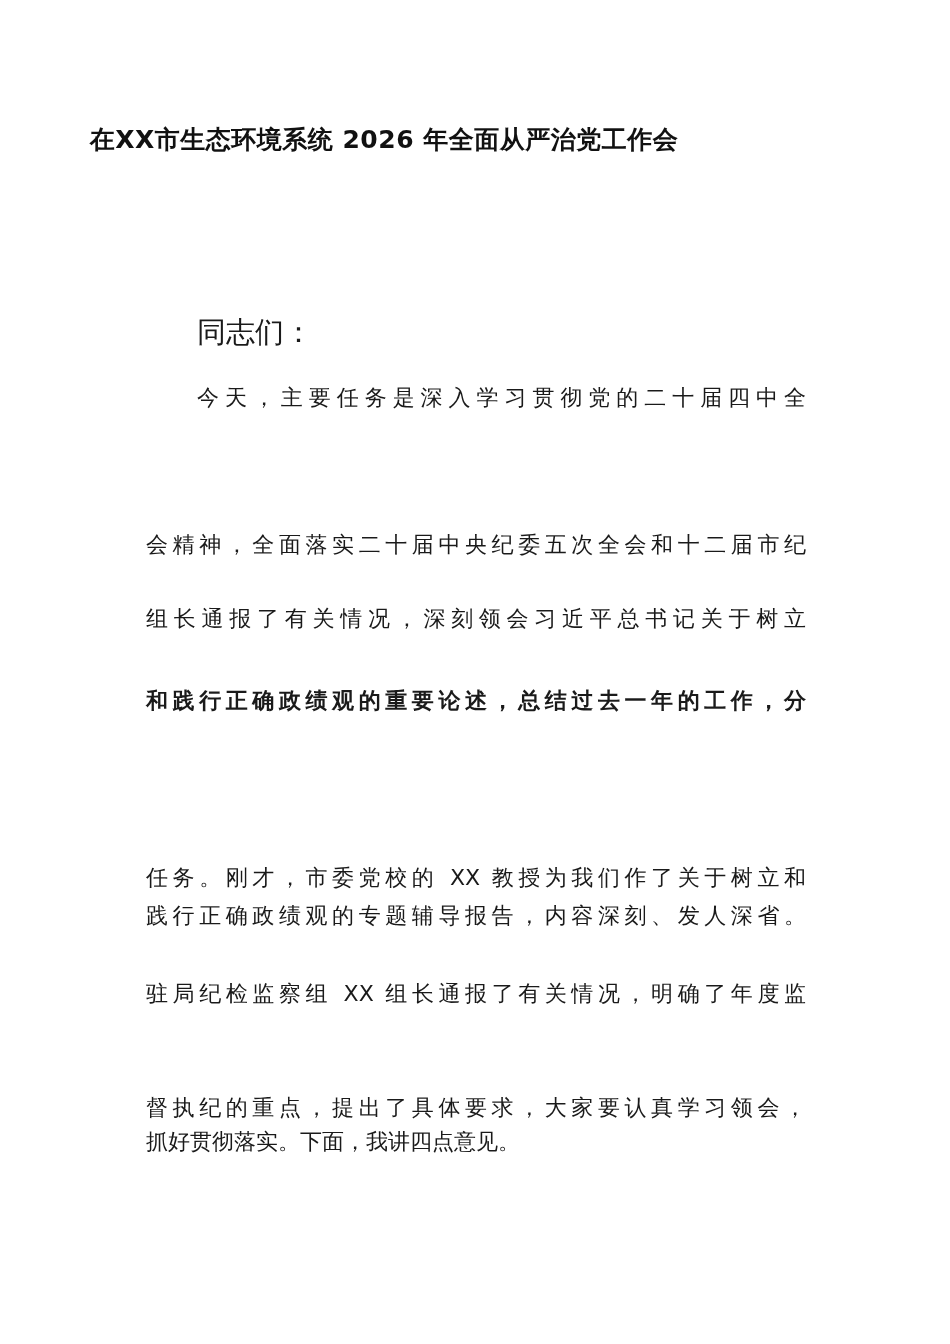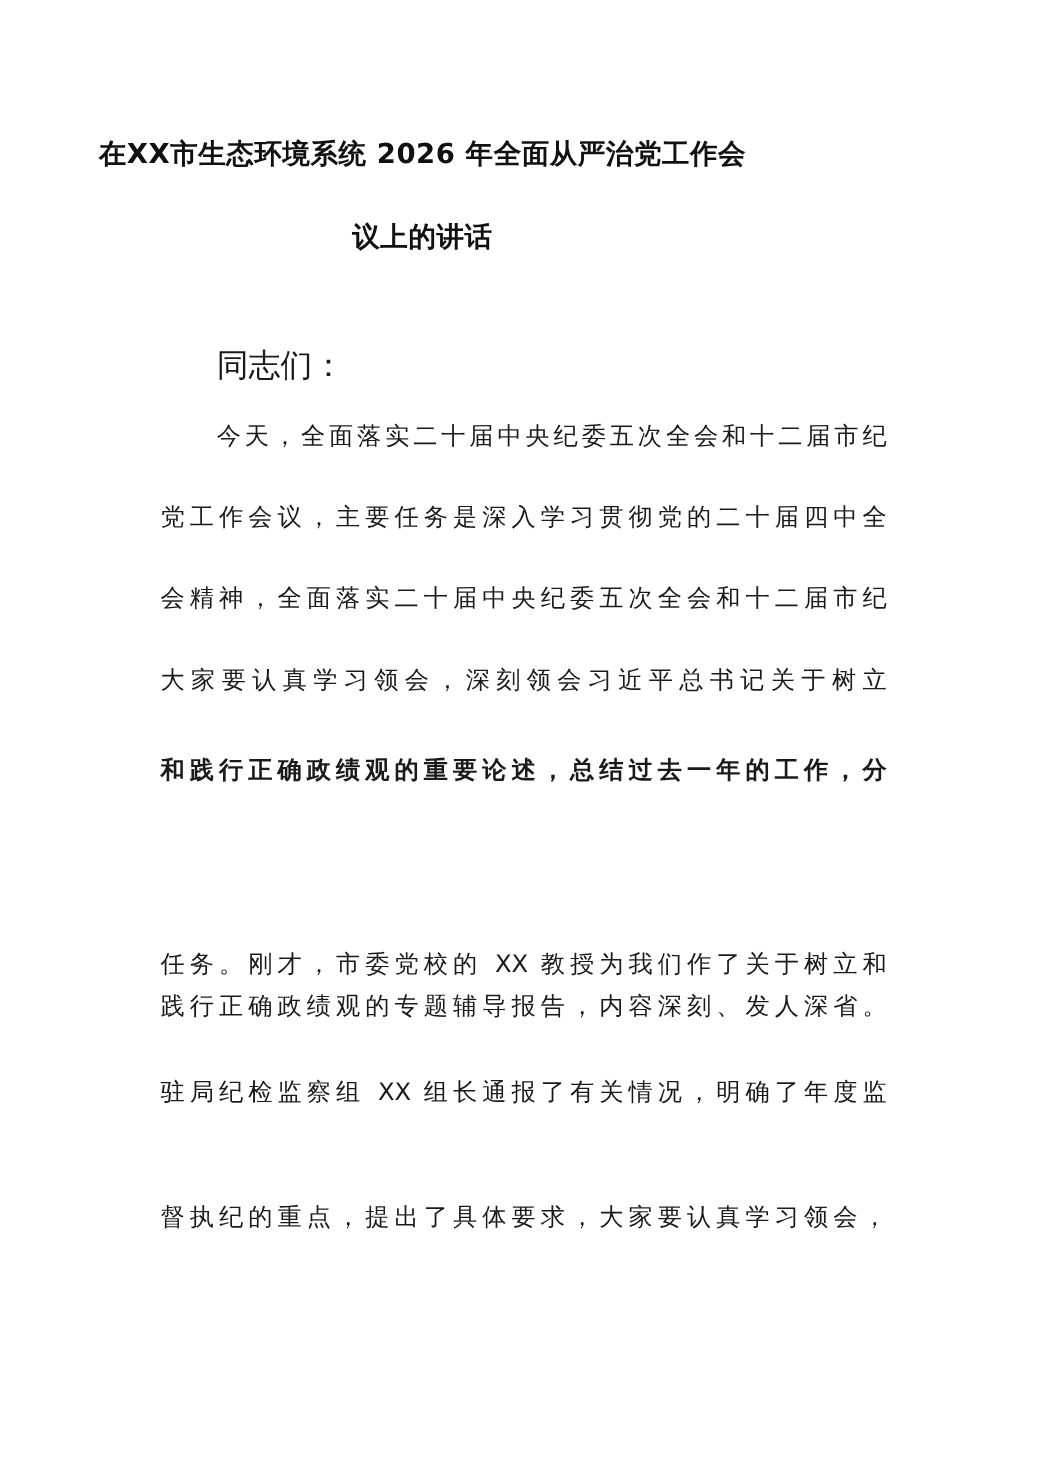--- a/index.html
+++ b/index.html
@@ -14,26 +14,25 @@
       text-align: justify; text-align-last: justify; white-space: nowrap; color: #1a1a1a; }
     .line.last { text-align-last: left; }
     .line.indent { left: 197px; width: 609px; }
     .salute { position: absolute; left: 197px; font-size: 29px; line-height: 36px; color: #1a1a1a; }
   </style>
 </head>
 <body>
 
 <div class="page">
   <div class="title-line t1">在XX市生态环境系统 2026 年全面从严治党工作会</div>
-  <div class="title-line t2">议上的讲话</div>
 
   <div class="salute" style="top:314px;">同志们：</div>
 
-  <div class="line indent" style="top:380px;">今天，全面落实二十届中央纪委五次全会和十二届市纪</div>
-  <div class="line" style="top:453px;">党工作会议，主要任务是深入学习贯彻党的二十届四中全</div>
+  <div class="line indent" style="top:380px;">今天，主要任务是深入学习贯彻党的二十届四中全</div>
   <div class="line" style="top:527px;">会精神，全面落实二十届中央纪委五次全会和十二届市纪</div>
-  <div class="line" style="top:601px;">大家要认真学习领会，深刻领会习近平总书记关于树立</div>
+  <div class="line" style="top:601px;">组长通报了有关情况，深刻领会习近平总书记关于树立</div>
   <div class="line" style="top:683px;font-weight:bold;">和践行正确政绩观的重要论述，总结过去一年的工作，分</div>
   <div class="line" style="top:824px;margin-top:36px;">任务。刚才，市委党校的 XX 教授为我们作了关于树立和</div>
   <div class="line" style="top:898px;">践行正确政绩观的专题辅导报告，内容深刻、发人深省。</div>
   <div class="line" style="top:976px;">驻局纪检监察组 XX 组长通报了有关情况，明确了年度监</div>
   <div class="line" style="top:1050px;margin-top:40px;">督执纪的重点，提出了具体要求，大家要认真学习领会，</div>
+  <div class="line last" style="top:1124px;">抓好贯彻落实。下面，我讲四点意见。</div>
 </div>
 
 </body></html>

